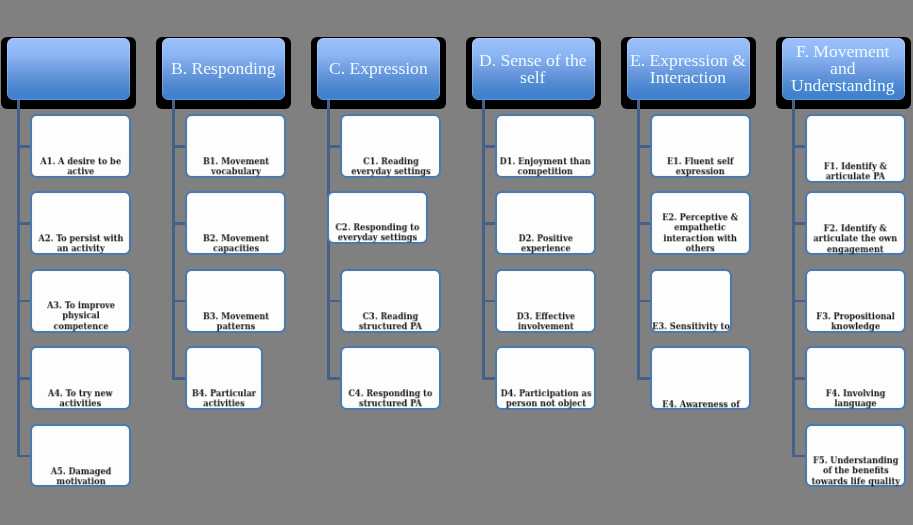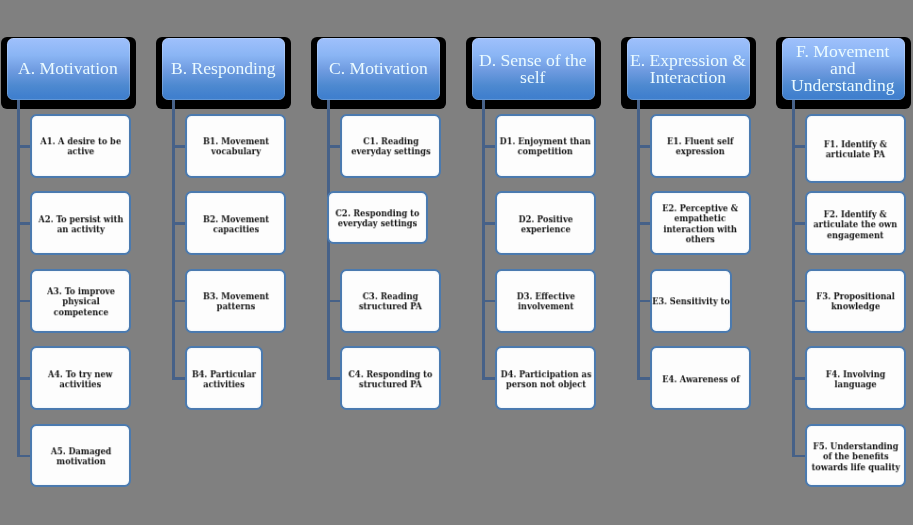--- a/index.html
+++ b/index.html
@@ -13,35 +13,34 @@
     background:linear-gradient(180deg,#9ec0fc 0%,#9dbffb 3%,#8ab5f4 28%,#6f9be0 52%,#4d89d0 77%,#4180ce 93%,#3f7fcd 100%);
     box-shadow:inset 0 0 0 0.6px rgba(255,255,255,0.35);}
   .hdr-label{position:absolute;display:flex;align-items:center;justify-content:center;
     color:#eafaff;font-family:"Liberation Serif",serif;font-size:17.6px;line-height:16.95px;
     text-align:center;white-space:pre;}
   .hdr-label>span{display:block;transform:translateY(0px);will-change:transform;}
   .vline,.hline{position:absolute;background:#466188;}
   .node{position:absolute;box-sizing:border-box;background:#fdfdfd;
     border:2px solid #4b7aaf;border-radius:6.5px;
     box-shadow:inset 0 0 1.5px rgba(205,228,246,0.9);
-    display:flex;align-items:center;justify-content:center;}
+    display:flex;align-items:flex-end;justify-content:center;}
   .node>.txt{text-align:center;
     font-family:"DejaVu Serif Condensed","DejaVu Serif",serif;font-weight:bold;
     font-size:9.6px;line-height:10.45px;color:#141414;white-space:pre;
     transform:scaleX(0.945) translateY(1.3px);will-change:transform;}
 </style>
 </head>
 <body>
 
 <div id="stage">
 
 <div class="column">
   <div class="hdr-shadow" style="left:0.9px;top:36.6px;width:134.7px;height:72.1px"></div>
   <div class="hdr-face" style="left:6.7px;top:37.6px;width:123px;height:62.2px"></div>
-  <div class="hdr-label" style="left:6.7px;top:37.6px;width:123px;height:62.2px"><span>A. Motivation</span></div>
   <div class="vline" style="left:17.2px;top:99.8px;width:2.6px;height:357.1px"></div>
   <div class="hline" style="left:17.2px;top:144.7px;width:13px;height:2.9px"></div>
   <div class="node" style="left:30.2px;top:113.9px;width:100.8px;height:63.8px">
         <span class="txt">A1. A desire to be
 active</span>
       </div>
   <div class="hline" style="left:17.2px;top:222.15px;width:13px;height:2.9px"></div>
   <div class="node" style="left:30.2px;top:191.35px;width:100.8px;height:63.8px">
         <span class="txt">A2. To persist with
 an activity</span>
@@ -87,21 +86,21 @@
   <div class="hline" style="left:172.2px;top:377.05px;width:13px;height:2.9px"></div>
   <div class="node" style="left:185.2px;top:346.25px;width:78px;height:63.8px">
         <span class="txt">B4. Particular
 activities</span>
       </div>
 </div>
 
 <div class="column">
   <div class="hdr-shadow" style="left:310.9px;top:36.6px;width:134.7px;height:72.1px"></div>
   <div class="hdr-face" style="left:316.7px;top:37.6px;width:123px;height:62.2px"></div>
-  <div class="hdr-label" style="left:316.7px;top:37.6px;width:123px;height:62.2px"><span>C. Motivation</span></div>
+  <div class="hdr-label" style="left:316.7px;top:37.6px;width:123px;height:62.2px"><span>C. Expression</span></div>
   <div class="vline" style="left:327.2px;top:99.8px;width:2.6px;height:279.65px"></div>
   <div class="hline" style="left:327.2px;top:144.7px;width:13px;height:2.9px"></div>
   <div class="node" style="left:340.2px;top:113.9px;width:100.8px;height:63.8px">
         <span class="txt">C1. Reading
 everyday settings</span>
       </div>
   <div class="hline" style="left:327.2px;top:222.15px;width:13px;height:2.9px"></div>
   <div class="node" style="left:327px;top:191.35px;width:100.8px;height:53px">
         <span class="txt">C2. Responding to
 everyday settings</span>

